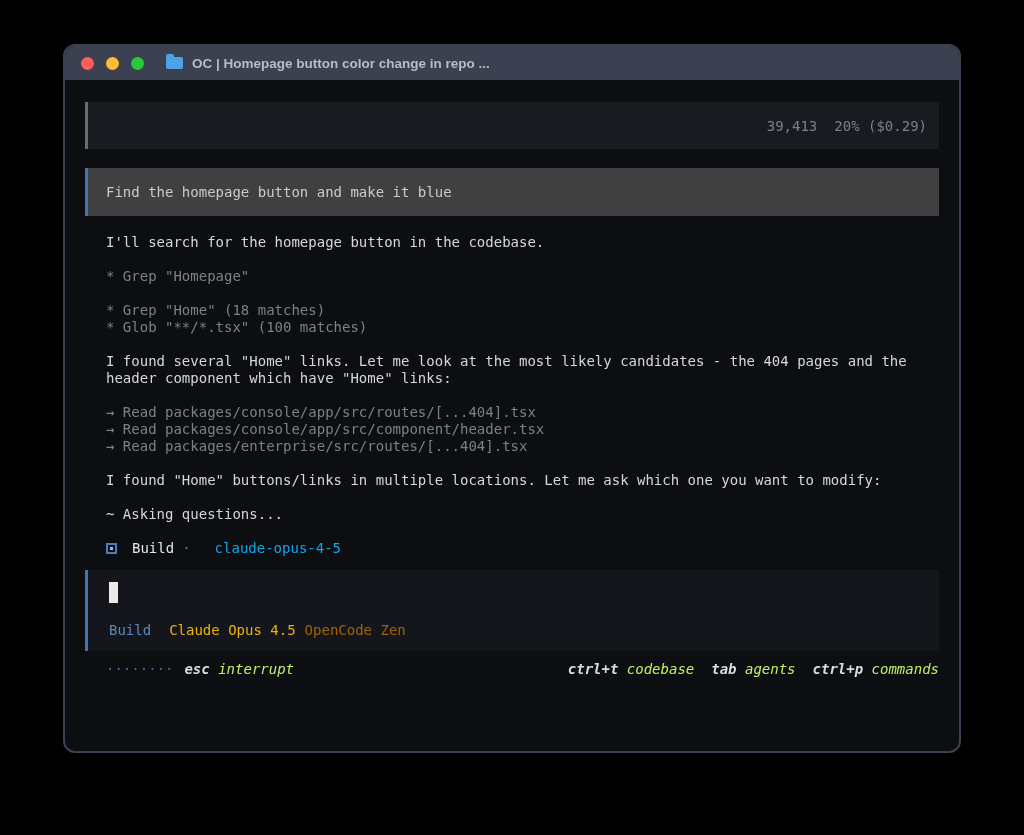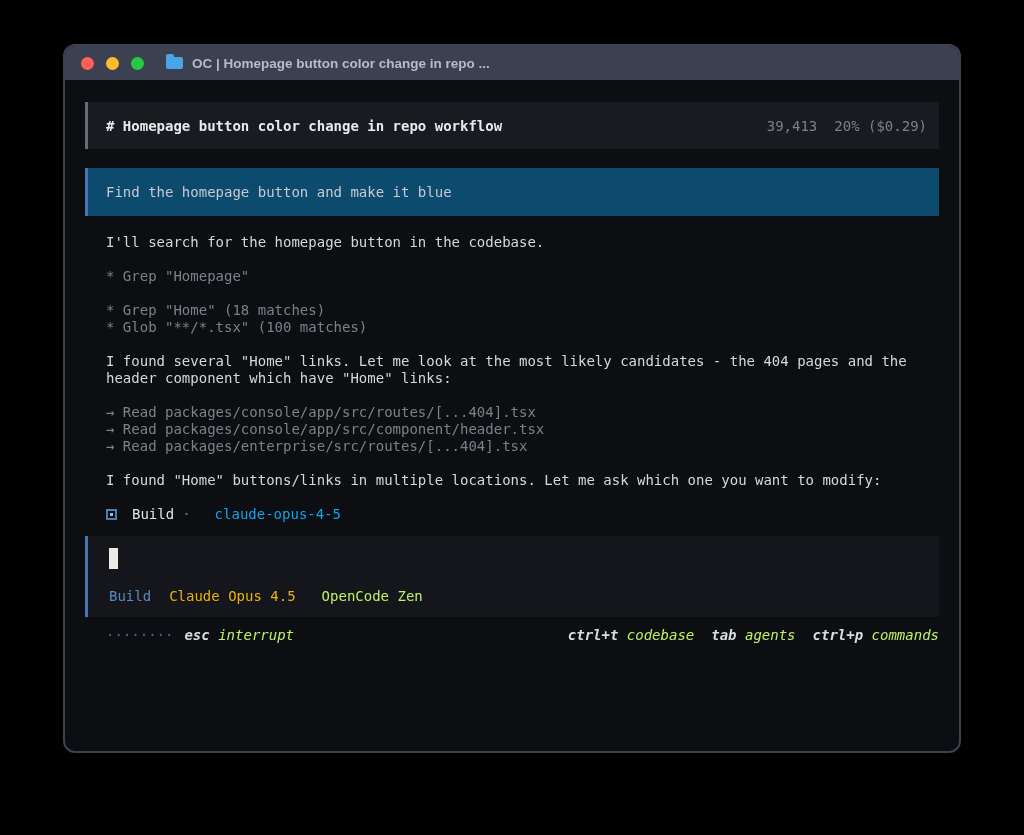--- a/index.html
+++ b/index.html
@@ -22,39 +22,39 @@
   .folder::before { content:""; position:absolute; top:-3px; left:0; width:8px; height:4px; background:#4ba3e8; border-radius:2px 2px 0 0; }
 
   .content { padding:22px 20px 0 20px; }
 
   .block { border-left:3px solid; padding-left:18px; display:flex; align-items:center; }
   .header-block { height:47px; background:#1a1b20; border-left-color:#686b73; margin-bottom:19px; padding-right:12px; }
   .header-title { font-weight:bold; color:#e8e9eb; }
   .header-stats { margin-left:auto; color:#7c8089; }
   .header-stats .gap { display:inline-block; width:17px; }
 
-  .user-block { height:48px; background:#0c4a6e; border-left-color:#4576b4; margin-bottom:18px; color:#c7cad0; }
+  .user-block { height:48px; background:#404040; border-left-color:#4576b4; margin-bottom:18px; color:#c7cad0; }
 
   .conversation { padding-left:21px; line-height:17px; }
   .para { color:#d5d7db; margin-bottom:17px; }
   .tool-lines { color:#7c8089; margin-bottom:17px; }
   .agent-line { display:flex; align-items:center; height:17px; }
   .agent-icon { position:relative; width:11px; height:11px; border:2px solid #4a7cba; display:inline-block; margin-right:15px; }
   .agent-icon::after { content:""; position:absolute; left:2px; top:2px; width:3px; height:3px; background:#9cbce4; }
   .agent-name { color:#e2e4e7; }
   .agent-sep { color:#6e727a; margin:0 8px; }
   .agent-model { color:#0ea5e9;margin-left:16px; }
 
   .input-block { margin-top:13px; height:81px; background:#15161b; border-left:3px solid #4576b4;
     display:flex; flex-direction:column; justify-content:space-between; padding:12px 18px 13px 21px; }
   .cursor { width:9px; height:21px; background:#eceae4; }
   .model-line { display:flex; align-items:baseline; }
   .ml-agent { color:#5b87c0; }
   .ml-model { color:#eab308; margin-left:18px; }
-  .ml-provider { color:#bef264; margin-left:26px; }
+  .ml-provider { color:#a16207; margin-left:9px; }
 
   .status-bar { margin-top:9px; padding-left:21px; height:17px; display:flex; align-items:center; }
   .spinner { color:#46659e; letter-spacing:0; }
   .hint { white-space:pre; }
   .hint .key { color:#dadce0; font-weight:bold;font-style:italic; }
   .hint .label { color:#bef264;font-style:italic; }
   .status-left .hint { margin-left:11px; }
   .status-right { margin-left:auto; display:flex; }
   .status-right .hint { margin-left:17px; }
 </style>
@@ -66,21 +66,20 @@
     <span class="light red"></span>
     <span class="light yellow"></span>
     <span class="light green"></span>
     <span class="folder"></span>
     <span>OC | Homepage button color change in repo ...</span>
   </div>
 
   <div class="content">
 
     <div class="block header-block">
-      <span class="header-title"># Homepage button color change in repo workflow</span>
       <span class="header-stats"><span>39,413</span><span class="gap"></span><span>20% ($0.29)</span></span>
     </div>
 
     <div class="block user-block">
       <span>Find the homepage button and make it blue</span>
     </div>
 
     <div class="conversation">
       <div class="para">I'll search for the homepage button in the codebase.</div>
 
@@ -97,20 +96,21 @@
       <div class="para">I found several "Home" links. Let me look at the most likely candidates - the 404 pages and the header component which have "Home" links:</div>
 
       <div class="tool-lines">
         <div>→ Read packages/console/app/src/routes/[...404].tsx</div>
         <div>→ Read packages/console/app/src/component/header.tsx</div>
         <div>→ Read packages/enterprise/src/routes/[...404].tsx</div>
       </div>
 
       <div class="para">I found "Home" buttons/links in multiple locations. Let me ask which one you want to modify:</div>
 
+      <div class="para">~ Asking questions...</div>
 
       <div class="agent-line">
         <span class="agent-icon"></span>
         <span class="agent-name">Build</span>
         <span class="agent-sep">·</span>
         <span class="agent-model">claude-opus-4-5</span>
       </div>
     </div>
 
     <div class="input-block">

